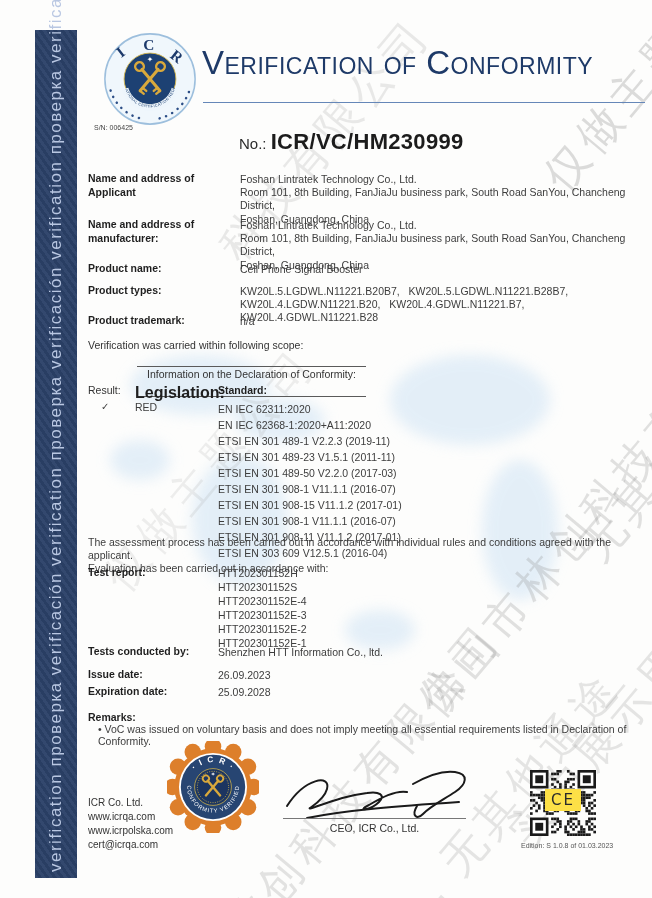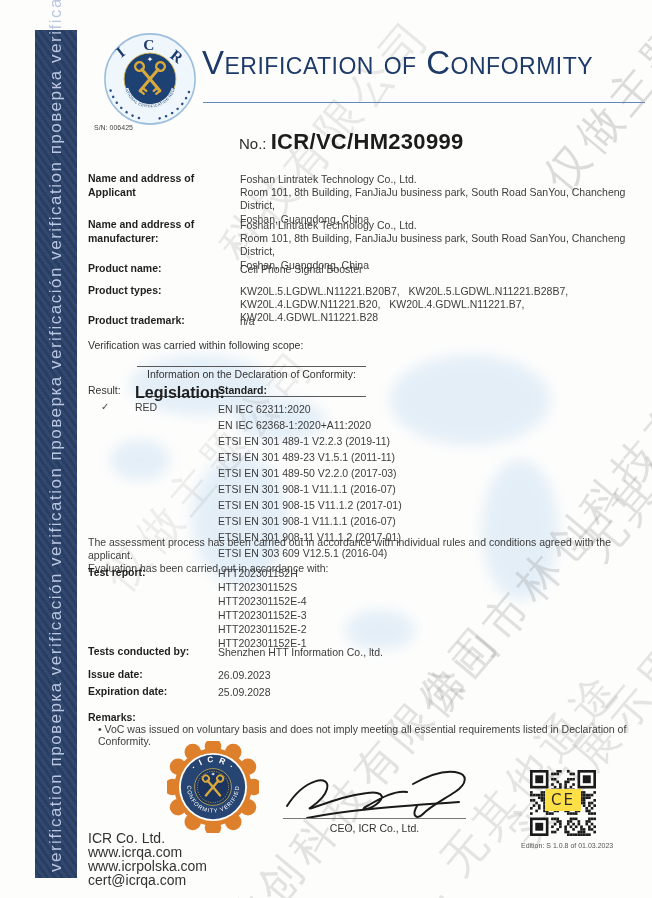--- a/index.html
+++ b/index.html
@@ -56,21 +56,21 @@
   .legval{position:absolute;left:135px;top:401px;font-size:10.5px;color:#3d3d3d;}
   .standards{position:absolute;left:218px;top:401px;font-size:10.5px;line-height:16px;color:#3d3d3d;white-space:pre-line;}
   
   .assessment{position:absolute;left:88px;top:536px;width:556px;font-size:10.5px;line-height:13.2px;color:#3d3d3d;white-space:pre-line;}
   .reports{position:absolute;left:218px;top:566px;font-size:10.5px;line-height:14px;color:#3d3d3d;white-space:pre-line;}
   
   .remarks-h{position:absolute;left:88px;top:711px;font-size:10.5px;font-weight:bold;color:#1f1f1f;}
   .remarks-b{position:absolute;left:98px;top:723px;width:546px;font-size:10.5px;color:#3d3d3d;}
   .remarks-b:before{content:"•  ";}
   
-  .f-line{position:absolute;left:88px;font-size:14px;color:#333;margin-top:33px;}
+  .f-line{position:absolute;left:88px;font-size:10px;color:#333;}
   .seal{position:absolute;left:167px;top:741px;width:92px;height:92px;}
   .sig{position:absolute;left:283px;top:762px;width:210px;height:60px;}
   .sig-line{position:absolute;left:283px;top:818px;width:183px;height:1px;background:#777;}
   .ceo{position:absolute;left:283px;top:822px;width:183px;text-align:center;font-size:10.5px;color:#333;}
   .qr{position:absolute;left:530px;top:770px;width:66px;height:66px;}
   .ce-box{
     position:absolute;left:545px;top:789px;width:36px;height:22px;background:#fde047;
     display:flex;align-items:center;justify-content:center;
     font-size:15px;color:#2b2b2b;letter-spacing:2px;font-family:"DejaVu Sans",sans-serif;
   }

